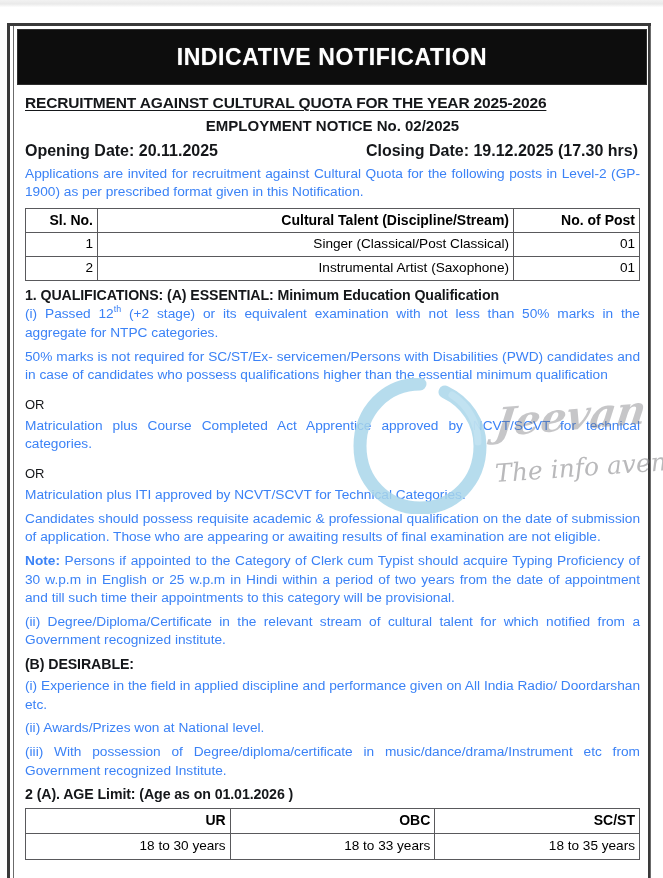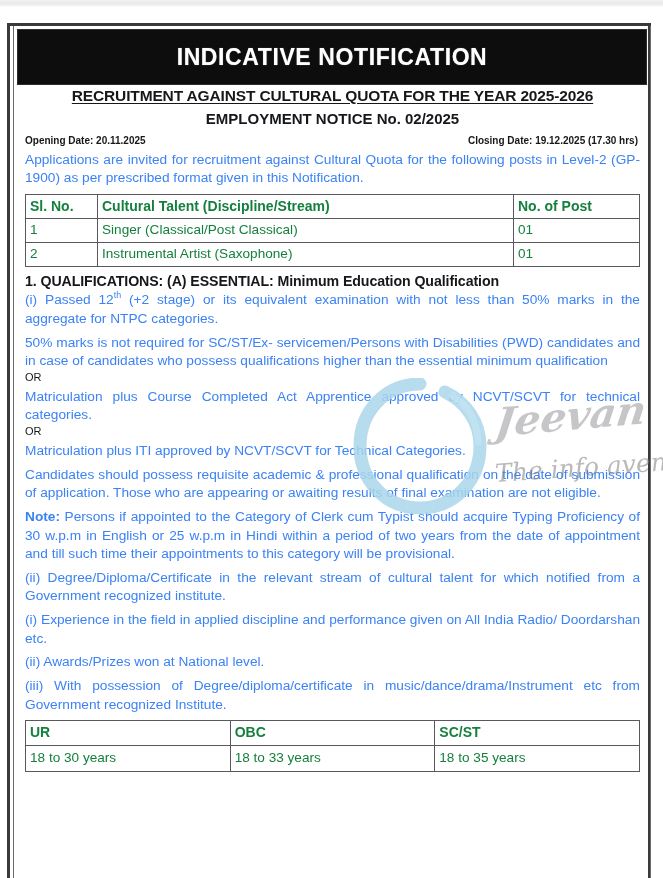--- a/index.html
+++ b/index.html
@@ -85,43 +85,42 @@
     letter-spacing: 0.6px;
     text-shadow: 0 0 1px rgba(255,255,255,0.5);
   }
 
   
   .body-area {
     padding: 0 10px 0 11px;
   }
 
   .title-line {
-    text-align: center;
     font-size: 15.5px;
     font-weight: bold;
     letter-spacing: -0.15px;
-    margin-top: 2px;
+    margin-top: 9px;
     line-height: 1.2;
   }
   .title-line .ul {
     text-decoration: underline;
     text-underline-offset: 2px;
   }
   .subtitle-line {
     text-align: center;
     font-size: 15px;
     font-weight: bold;
     margin-top: 4px;
     line-height: 1.2;
   }
 
   .dates-row {
     display: flex;
     justify-content: space-between;
-    font-size: 10px;
+    font-size: 16px;
     font-weight: bold;
     margin-top: 7px;
     padding-right: 2px;
   }
 
   .para {
     font-size: 13.7px;
     line-height: 1.36;
     text-align: justify;
     margin-top: 5px;
@@ -133,38 +132,38 @@
   .bold { font-weight: bold; }
 
   .sec-head {
     font-size: 14.2px;
     font-weight: bold;
     margin-top: 6px;
     letter-spacing: -0.1px;
   }
 
   .or-line {
-    font-size: 11px;
-    margin-top: 0;
+    font-size: 13px;
+    margin-top: 12px;
   }
 
   
   table.grid {
     width: 100%;
     border-collapse: collapse;
     margin-top: 6px;
     table-layout: fixed;
   }
   table.grid td, table.grid th {
     border: 1px solid #59595c;
     font-size: 13.6px;
     padding: 3px 4px;
-    text-align: left;
+    text-align: right;
     line-height: 1.25;
-    color: #15803d;
+    color: #000000;
   }
   table.grid th {
     font-weight: bold;
     font-size: 14px;
   }
   table.grid td.row-data { font-weight: normal; }
 
   #posts-table col.c1 { width: 72px; }
   #posts-table col.c2 { width: auto; }
   #posts-table col.c3 { width: 126px; }
@@ -281,25 +280,27 @@
         <div class="or-line">OR</div>
 
         <div class="para j">Matriculation plus ITI approved by NCVT/SCVT for Technical Categories.</div>
 
         <div class="para j">Candidates should possess requisite academic &amp; professional qualification on the date of submission of application. Those who are appearing or awaiting results of final examination are not eligible.</div>
 
         <div class="para j"><span class="bold">Note:</span><span> Persons if appointed to the Category of Clerk cum Typist should acquire Typing Proficiency of 30 w.p.m in English or 25 w.p.m in Hindi within a period of two years from the date of appointment and till such time their appointments to this category will be provisional.</span></div>
 
         <div class="para j">(ii) Degree/Diploma/Certificate in the relevant stream of cultural talent for which notified from a Government recognized institute.</div>
 
+        <div class="sec-head">(B) DESIRABLE:</div>
 
         <div class="para j">(i) Experience in the field in applied discipline and performance given on All India Radio/ Doordarshan etc.</div>
         <div class="para j">(ii) Awards/Prizes won at National level.</div>
         <div class="para j">(iii) With possession of Degree/diploma/certificate in music/dance/drama/Instrument etc from Government recognized Institute.</div>
 
+        <div class="sec-head">2 (A). AGE Limit: (Age as on 01.01.2026 )</div>
 
         <table class="grid" id="age-table">
           <colgroup>
               <col>
               <col>
               <col>
             </colgroup>
           <thead>
             <tr>
               <th>UR</th>

